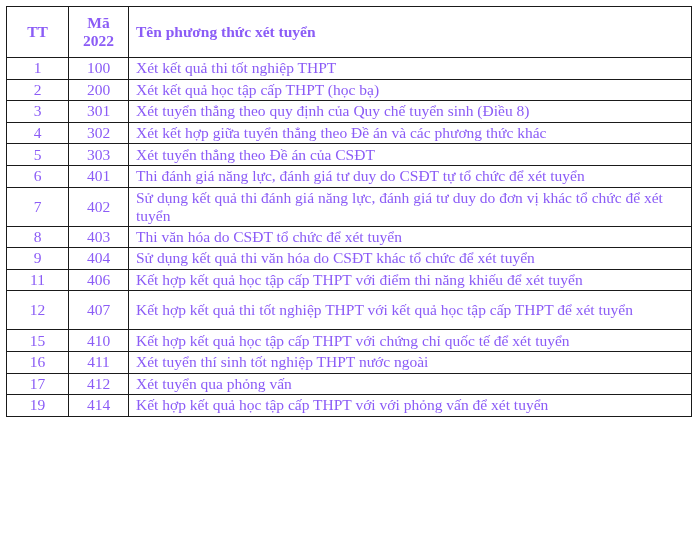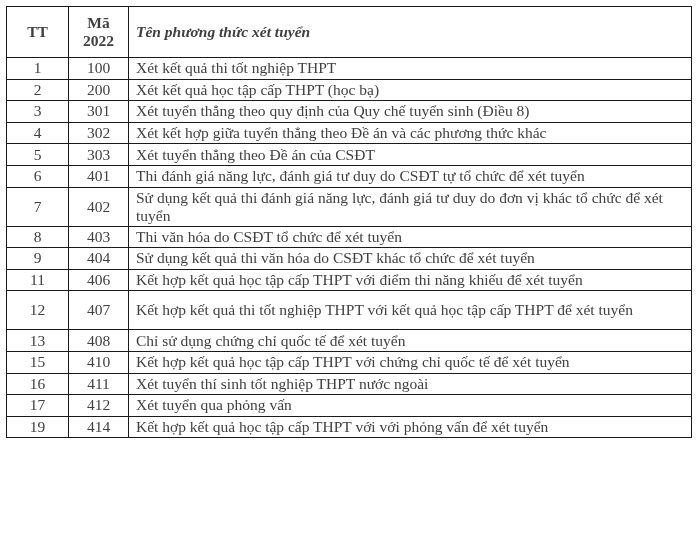--- a/index.html
+++ b/index.html
@@ -12,36 +12,36 @@
     }
     .wrap {
       position: absolute;
       left: 6px;
       top: 6px;
     }
     table {
       border-collapse: collapse;
       font-family: "Liberation Serif", "DejaVu Serif", serif;
       font-size: 15.5px;
-      color: #404040;
+      color: #8b5cf6;
       table-layout: fixed;
       width: 685px;
     }
     td, th {
       border: 1px solid #1a1a1a;
       padding: 0 6px;
       line-height: 18px;
       vertical-align: middle;
     }
     th {
       font-weight: bold;
       height: 50px;
     }
     th.tt, th.ma { text-align: center; }
-    th.ten { text-align: left; padding-left: 7px; font-style: italic; }
+    th.ten { text-align: left; padding-left: 7px; }
     td.tt, td.ma { text-align: center; }
     td.ten { text-align: left; padding-left: 7px; margin-top: 32px; }
     col.c1 { width: 62px; }
     col.c2 { width: 60px; }
     col.c3 { width: 563px; }
     tr.r1 td { height: 20.6px; }
     tr.r2 td { height: 38px; }
   </style>
 </head>
 <body>
@@ -113,25 +113,20 @@
           <td class="tt">11</td>
           <td class="ma">406</td>
           <td class="ten">Kết hợp kết quả học tập cấp THPT với điểm thi năng khiếu để xét tuyển</td>
         </tr>
       <tr class="r2">
           <td class="tt">12</td>
           <td class="ma">407</td>
           <td class="ten">Kết hợp kết quả thi tốt nghiệp THPT với kết quả học tập cấp THPT để xét tuyển</td>
         </tr>
       <tr class="r1">
-          <td class="tt">13</td>
-          <td class="ma">408</td>
-          <td class="ten">Chỉ sử dụng chứng chỉ quốc tế để xét tuyển</td>
-        </tr>
-      <tr class="r1">
           <td class="tt">15</td>
           <td class="ma">410</td>
           <td class="ten">Kết hợp kết quả học tập cấp THPT với chứng chỉ quốc tế để xét tuyển</td>
         </tr>
       <tr class="r1">
           <td class="tt">16</td>
           <td class="ma">411</td>
           <td class="ten">Xét tuyển thí sinh tốt nghiệp THPT nước ngoài</td>
         </tr>
       <tr class="r1">

